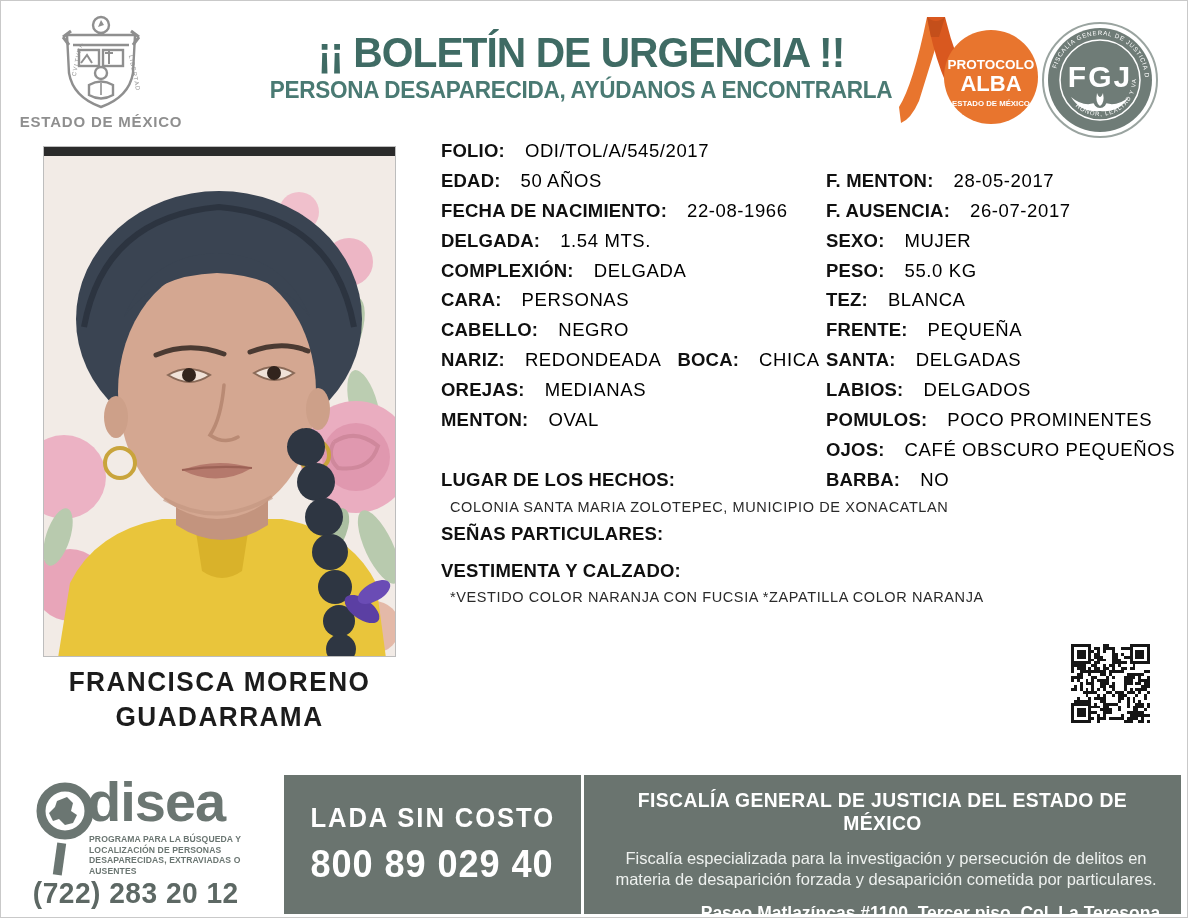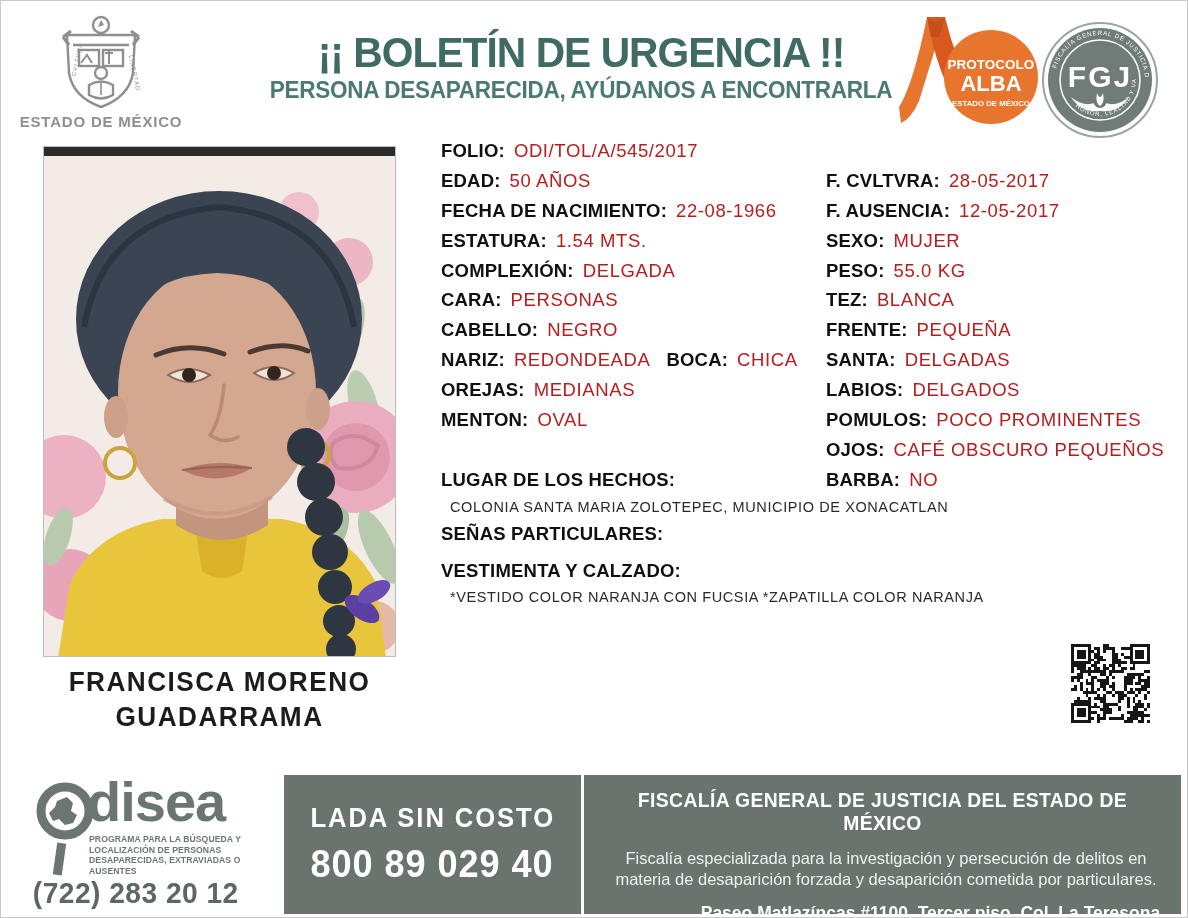--- a/index.html
+++ b/index.html
@@ -26,21 +26,21 @@
   .photo { position:absolute; left:42px; top:145px; width:353px; height:511px;
     border:1px solid #bdbdbd; background:#f2ebe6; overflow:hidden; }
   .person-name { position:absolute; left:42px; top:664px; width:353px; text-align:center;
     font-size:27px; font-weight:bold; letter-spacing:1.5px; line-height:35px; color:#1c1c1c; transform:scaleX(.97);}
   
   .details { position:absolute; left:440px; top:139px; width:740px; }
   .row { position:relative; height:29.9px; white-space:nowrap; }
   .row.gap { margin-top:7px; }
   .cell.right { position:absolute; left:385px; top:0; }
   .lbl { font-weight:bold; font-size:18.5px; color:#101010; letter-spacing:.2px;margin-top:32px; }
-  .val { font-size:18.5px; color:#b91c1c; letter-spacing:.6px; margin-left:9px; margin-right:16px; }
+  .val { font-size:18.5px; color:#000000; letter-spacing:.6px; margin-left:20px; margin-right:16px; }
   .note { height:24px; font-size:14.5px; color:#2a2a2a; letter-spacing:.6px; padding-left:9px; white-space:nowrap; }
   
   .qr { position:absolute; left:1061px; top:634px; width:97px; height:97px; background:#fff; }
   
   .footer-panel { position:absolute; left:283px; top:774px; width:897px; height:139px; background:#6a746f; }
   .lada { position:absolute; left:0; top:0; width:297px; height:100%; display:flex; flex-direction:column;
     align-items:center; justify-content:center; gap:9px; color:#fff; }
   .lada-label { font-size:27px; font-weight:bold; letter-spacing:2px; transform:scaleX(.95); }
   .lada-number { font-size:38px; font-weight:bold; letter-spacing:1px; transform:scaleX(.95); }
   .footer-divider { position:absolute; left:297px; top:0; width:3px; height:100%; background:#ffffff; }
@@ -190,28 +190,28 @@
   <div>FRANCISCA MORENO</div>
   <div>GUADARRAMA</div>
 </div>
 
 <div class="details">
     <div class="row">
       <div class="cell left"><span class="lbl">FOLIO:</span><span class="val">ODI/TOL/A/545/2017</span></div>
     </div>
     <div class="row">
       <div class="cell left"><span class="lbl">EDAD:</span><span class="val">50 AÑOS</span></div>
-      <div class="cell right"><span class="lbl">F. CVLTVRA:</span><span class="val">28-05-2017</span></div>
+      <div class="cell right"><span class="lbl">F. MENTON:</span><span class="val">28-05-2017</span></div>
     </div>
     <div class="row">
       <div class="cell left"><span class="lbl">FECHA DE NACIMIENTO:</span><span class="val">22-08-1966</span></div>
-      <div class="cell right"><span class="lbl">F. AUSENCIA:</span><span class="val">12-05-2017</span></div>
-    </div>
-    <div class="row">
-      <div class="cell left"><span class="lbl">ESTATURA:</span><span class="val">1.54 MTS.</span></div>
+      <div class="cell right"><span class="lbl">F. AUSENCIA:</span><span class="val">26-07-2017</span></div>
+    </div>
+    <div class="row">
+      <div class="cell left"><span class="lbl">DELGADA:</span><span class="val">1.54 MTS.</span></div>
       <div class="cell right"><span class="lbl">SEXO:</span><span class="val">MUJER</span></div>
     </div>
     <div class="row">
       <div class="cell left"><span class="lbl">COMPLEXIÓN:</span><span class="val">DELGADA</span></div>
       <div class="cell right"><span class="lbl">PESO:</span><span class="val">55.0 KG</span></div>
     </div>
     <div class="row">
       <div class="cell left"><span class="lbl">CARA:</span><span class="val">PERSONAS</span></div>
       <div class="cell right"><span class="lbl">TEZ:</span><span class="val">BLANCA</span></div>
     </div>

